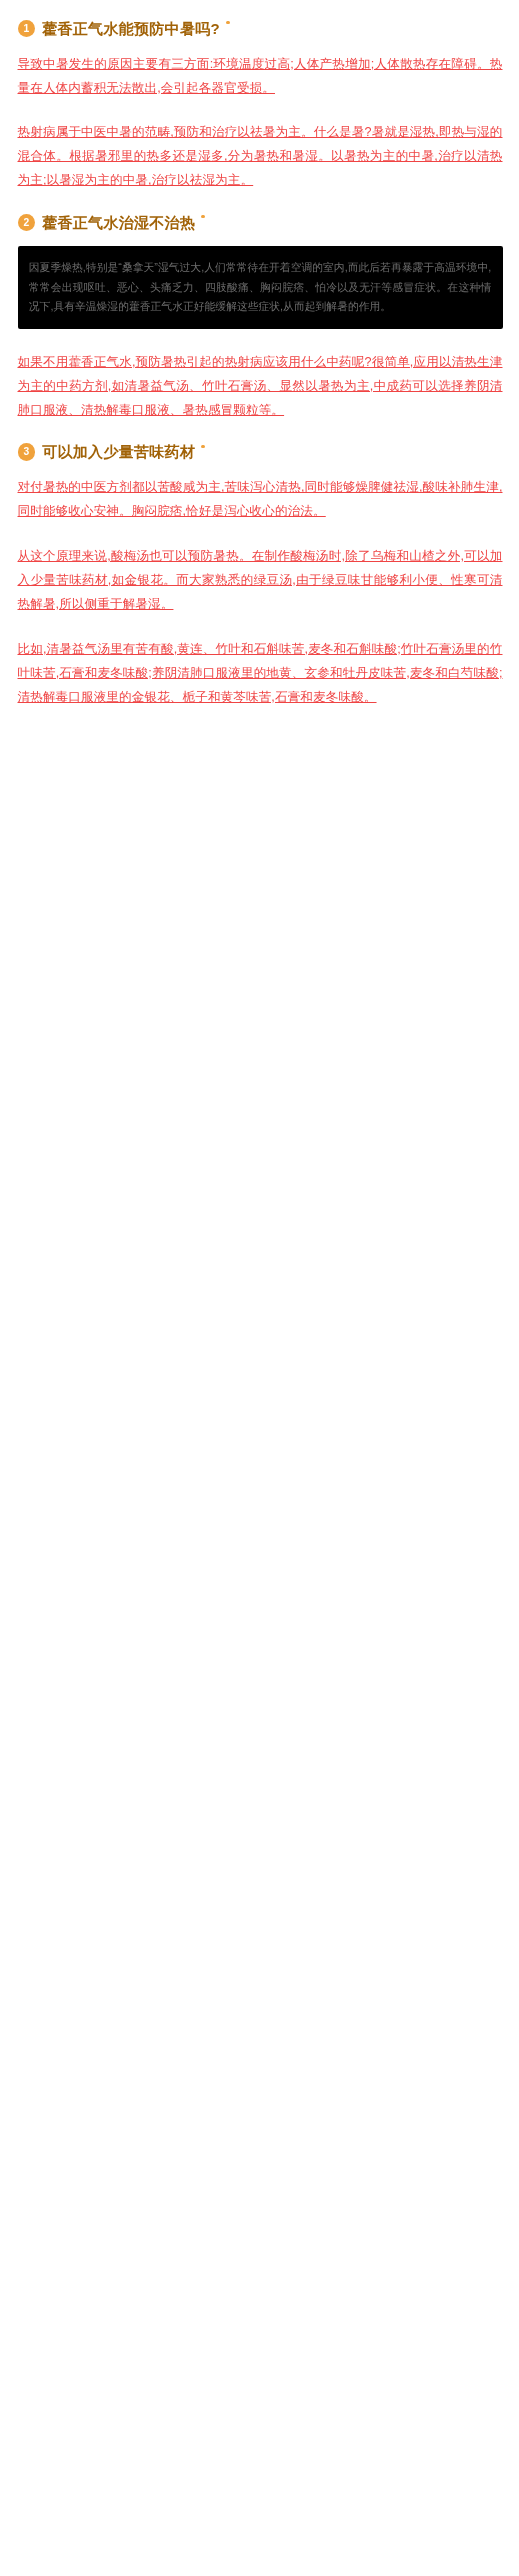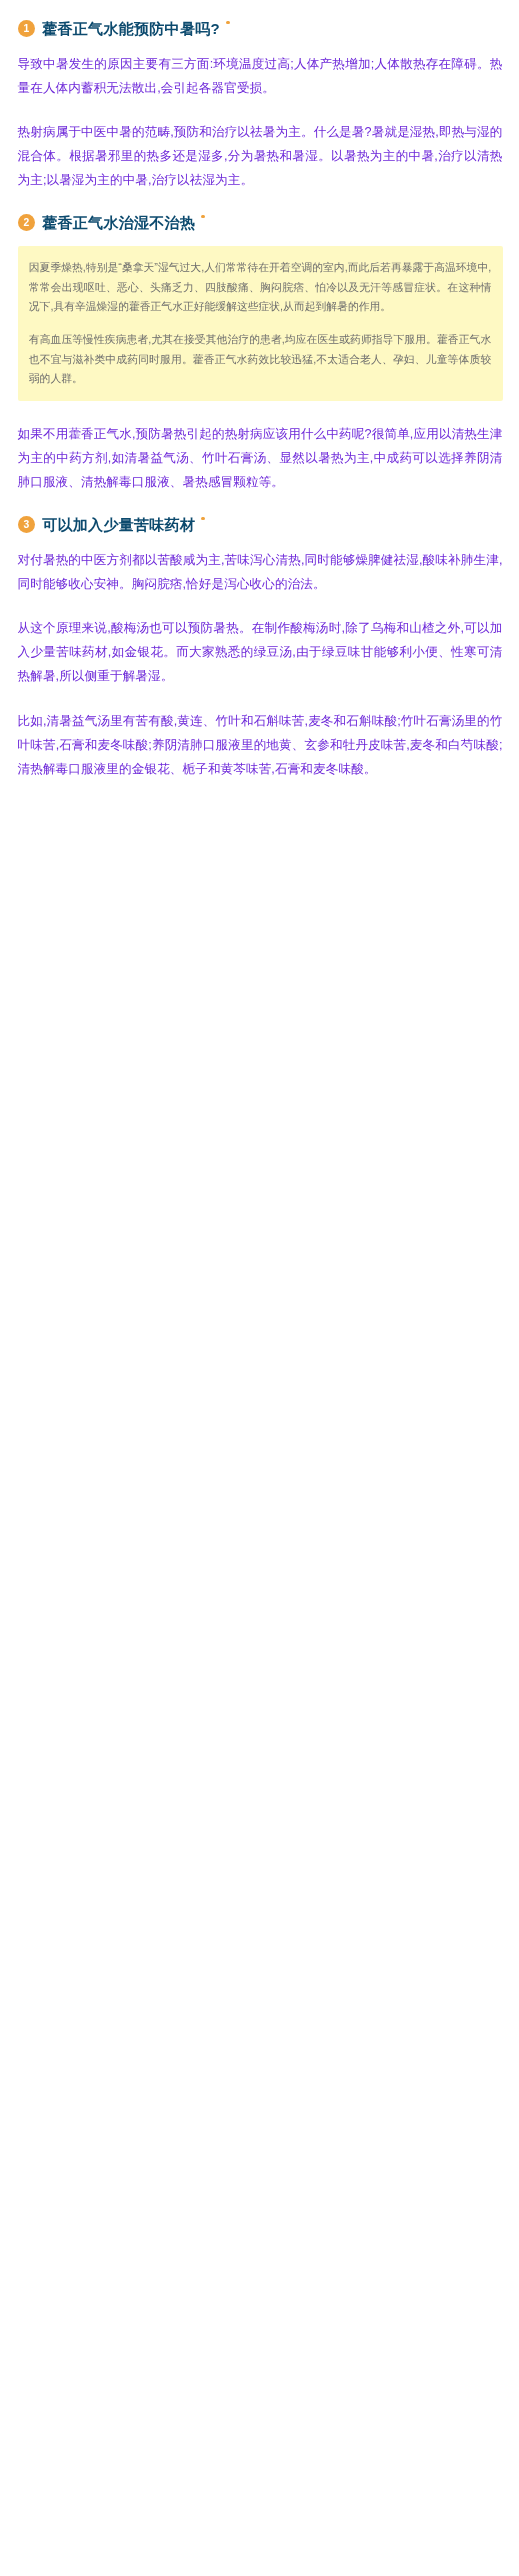--- a/index.html
+++ b/index.html
@@ -34,43 +34,44 @@
     font-size: 10.3px;
     line-height: 17.5px;
     text-align: center;
     font-weight: bold;
     margin-right: 7.2px;
     margin-top: 1px;
   }
   .section-heading .htext {
     font-size: 15px;
     font-weight: bold;
-    color: #0c4a6e;
+    color: #a16207;
     line-height: 19.6px;
     letter-spacing: 0.3px;
   }
   .section-heading .dot {
     display: inline-block;
     width: 3.6px;
     height: 3.6px;
     border-radius: 50%;
     background: #f0a23c;
     margin-left: 6.2px;
     vertical-align: 9.3px;
   }
   p.body-text {
     font-size: 12.6px;
     line-height: 24px;
-    color: #6d28d9;
+    color: #ef4444;
     margin: 0 0 20.6px 0;
     text-align: justify;
     letter-spacing: 0.1px;
+    text-decoration: underline;
   }
   .note-box {
-    background: #fef9c3;
+    background: #000000;
     border-radius: 2.1px;
     padding: 12.4px 11.3px 5.2px 11.3px;
     margin: 3.1px 0 20.6px 0;
   }
   .note-box p {
     font-size: 10.8px;
     line-height: 19.6px;
     color: #6d6d6d;
     margin: 0 0 13.4px 0;
     text-align: justify;
@@ -97,21 +98,20 @@
   <div class="section-heading">
     <div class="badge">2</div>
     <div class="htext">
       <span>藿香正气水治湿不治热</span><span class="dot"></span>
     </div>
   </div>
 
 
   <div class="note-box">
     <p>因夏季燥热,特别是“桑拿天”湿气过大,人们常常待在开着空调的室内,而此后若再暴露于高温环境中,常常会出现呕吐、恶心、头痛乏力、四肢酸痛、胸闷脘痞、怕冷以及无汗等感冒症状。在这种情况下,具有辛温燥湿的藿香正气水正好能缓解这些症状,从而起到解暑的作用。</p>
-    <p>有高血压等慢性疾病患者,尤其在接受其他治疗的患者,均应在医生或药师指导下服用。藿香正气水也不宜与滋补类中成药同时服用。藿香正气水药效比较迅猛,不太适合老人、孕妇、儿童等体质较弱的人群。</p>
   </div>
 
   <p class="body-text">如果不用藿香正气水,预防暑热引起的热射病应该用什么中药呢?很简单,应用以清热生津为主的中药方剂,如清暑益气汤、竹叶石膏汤、显然以暑热为主,中成药可以选择养阴清肺口服液、清热解毒口服液、暑热感冒颗粒等。</p>
 
   <div class="section-heading">
     <div class="badge">3</div>
     <div class="htext">
       <span>可以加入少量苦味药材</span><span class="dot"></span>
     </div>
   </div>

